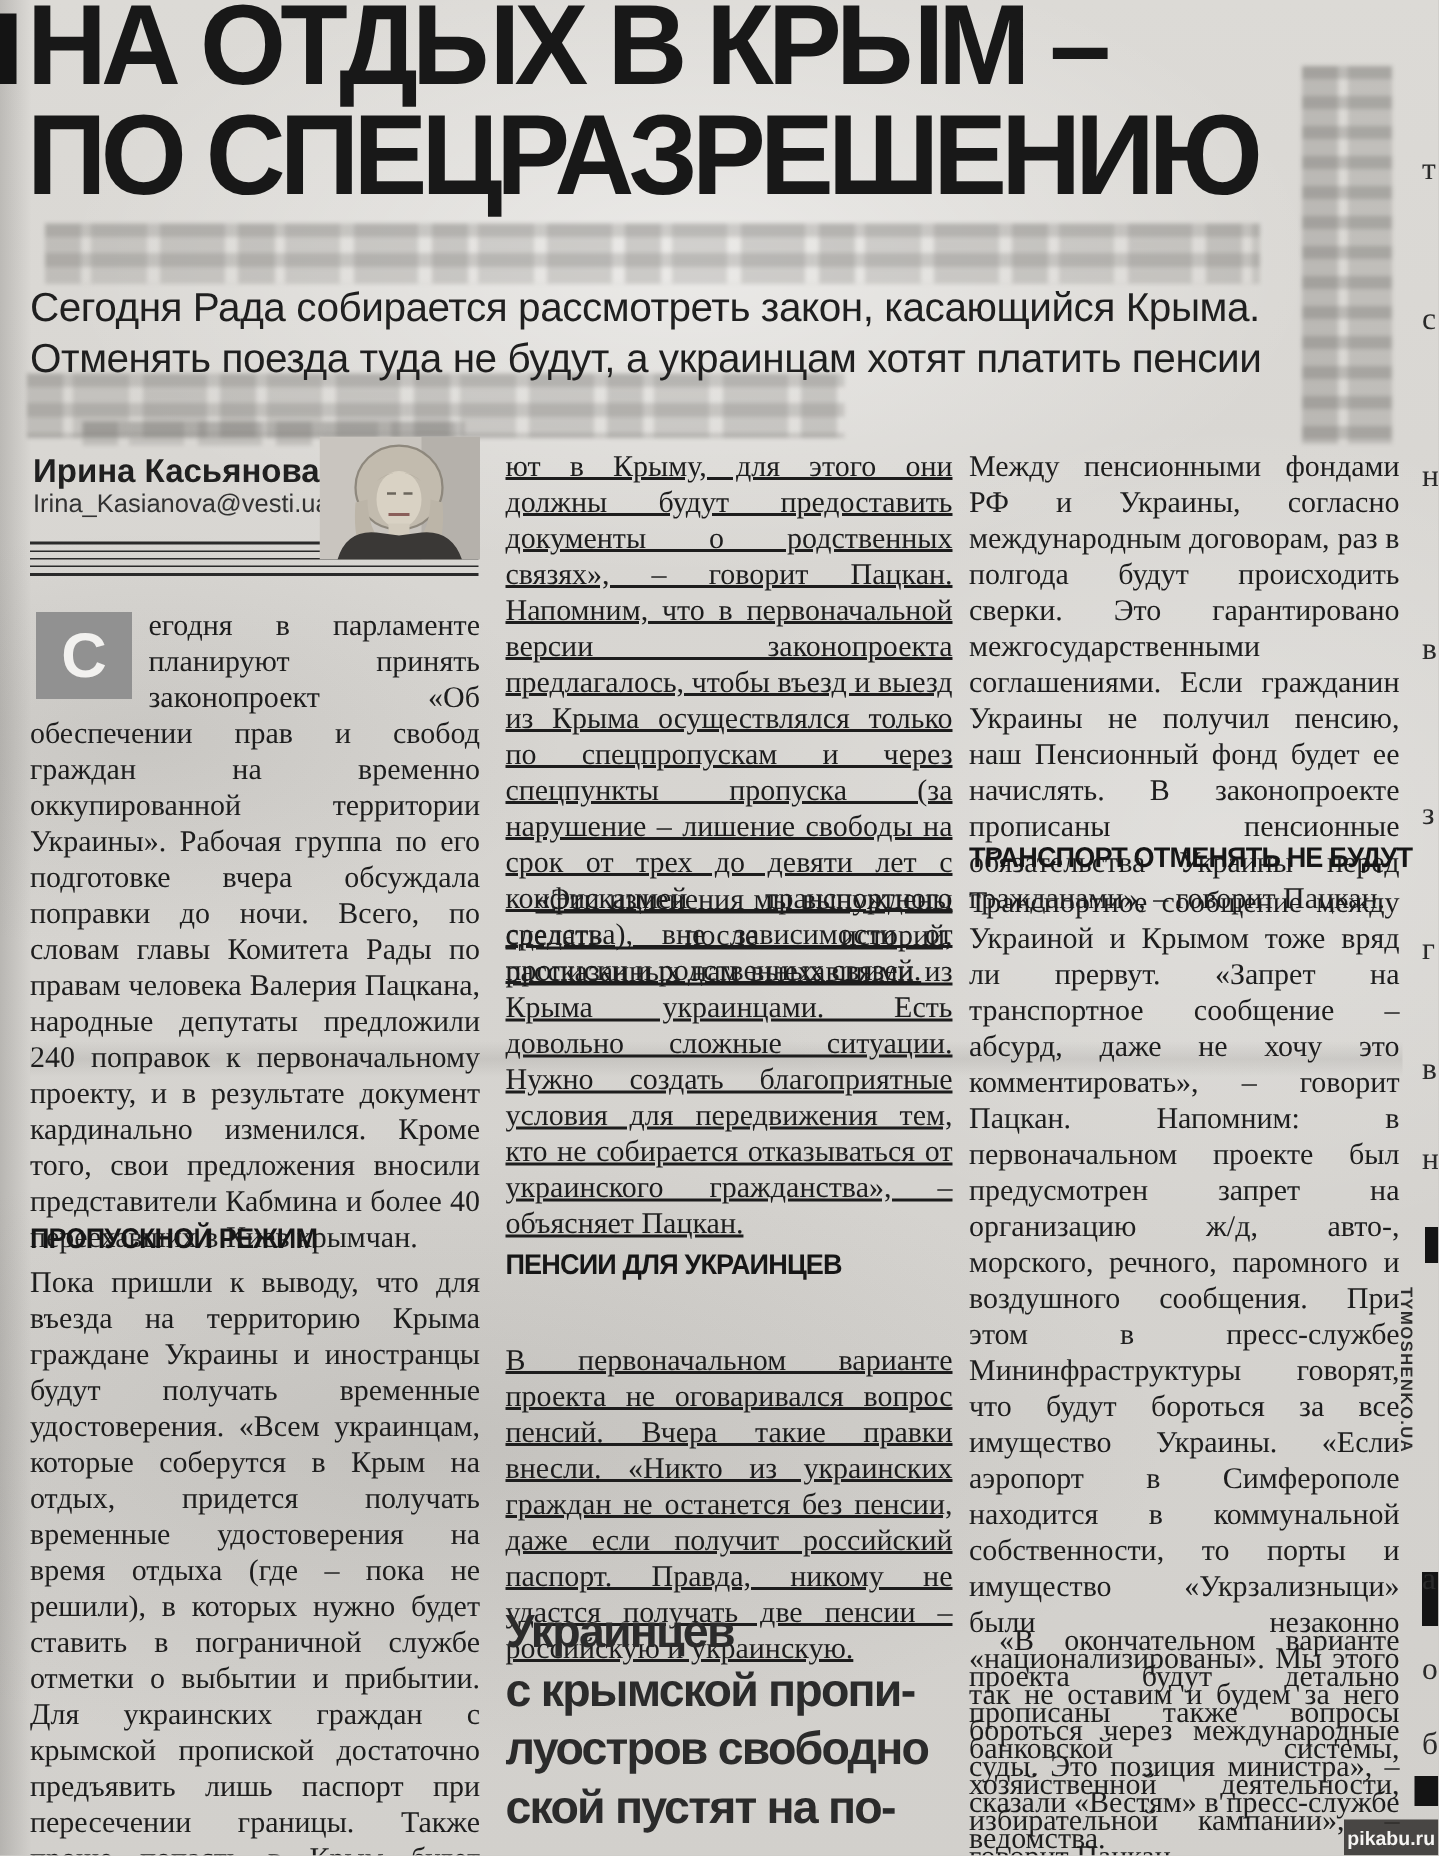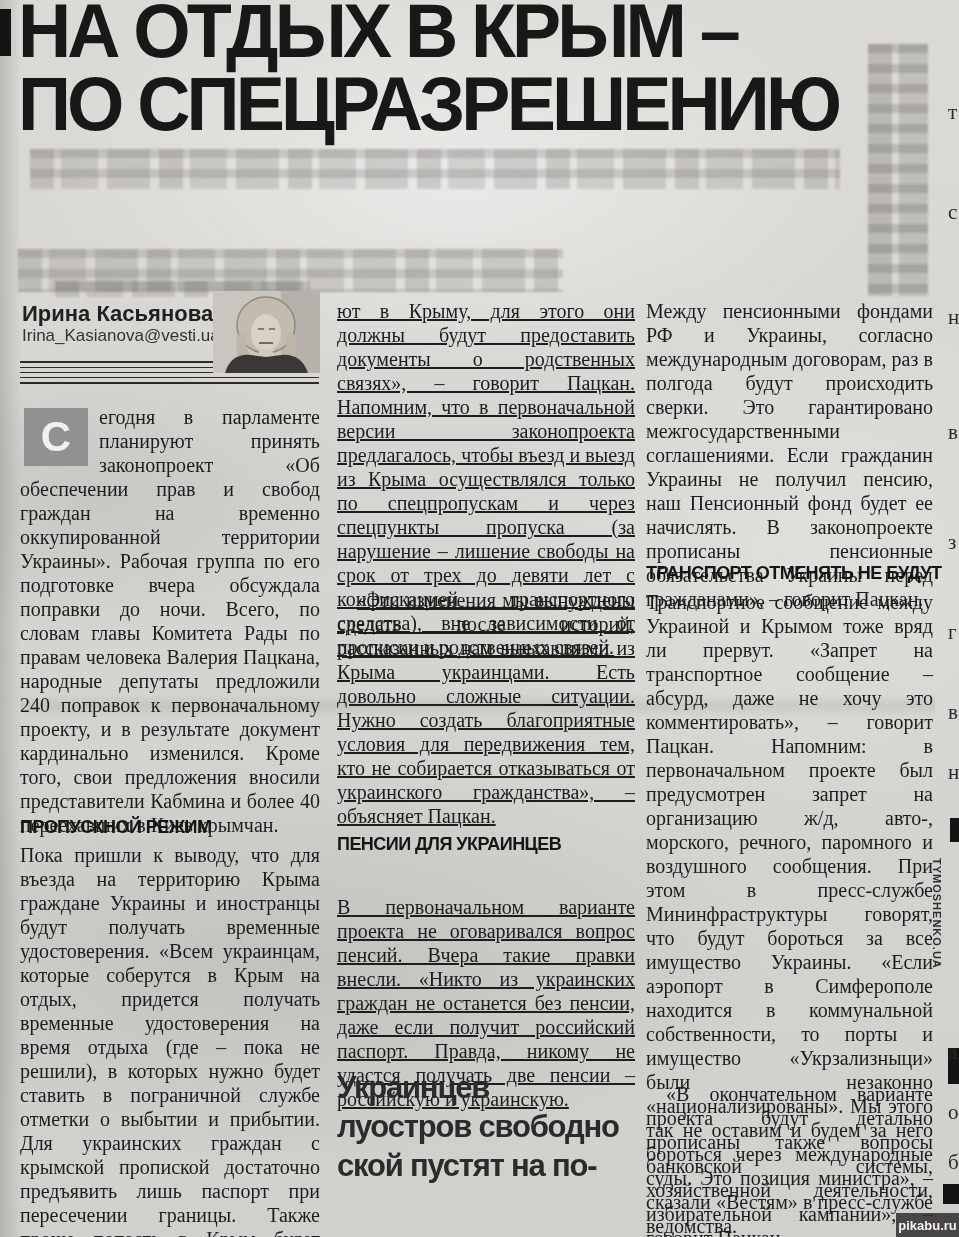--- a/index.html
+++ b/index.html
@@ -109,20 +109,24 @@
     <span style="top:980px">а</span>
     <span style="top:1040px">о</span>
     <span style="top:1090px">б</span>
   </div>
 
   <div class="abs headline">
     <div>НА ОТДЫХ В КРЫМ –</div>
     <div>ПО СПЕЦРАЗРЕШЕНИЮ</div>
   </div>
 
+  <div class="abs subhead">
+    <div>Сегодня Рада собирается рассмотреть закон, касающийся Крыма.</div>
+    <div>Отменять поезда туда не будут, а украинцам хотят платить пенсии</div>
+  </div>
 
   <div class="abs byline-name">Ирина Касьянова</div>
   <div class="abs byline-email">Irina_Kasianova@vesti.ua</div>
 
   <div class="abs rules">
     <div class="r1"></div>
       <div class="r2"></div>
       <div class="r3"></div>
       <div class="r4"></div>
       <div class="r5"></div>
@@ -151,20 +155,21 @@
   <div class="abs sechead" style="left:20px;top:816px">ПРОПУСКНОЙ РЕЖИМ</div>
   <div class="abs col c1" style="top:843px">Пока пришли к выводу, что для въезда на территорию Крыма граждане Украины и иностранцы будут получать временные удостоверения. «Всем украинцам, которые соберутся в Крым на отдых, придется получать временные удостоверения на время отдыха (где – пока не решили), в которых нужно будет ставить в пограничной службе отметки о выбытии и прибытии. Для украинских граждан с крымской пропиской достаточно предъявить лишь паспорт при пересечении границы. Также проще попасть в Крым будет людям, чьи родственники прожива-</div>
 
   <div class="abs col c2" style="top:299px">ют в Крыму, для этого они должны будут предоставить документы о родственных связях», – говорит Пацкан. Напомним, что в первоначальной версии законопроекта предлагалось, чтобы въезд и выезд из Крыма осуществлялся только по спецпропускам и через спецпункты пропуска (за нарушение – лишение свободы на срок от трех до девяти лет с конфискацией транспортного средства), вне зависимости от прописки и родственных связей.</div>
   <div class="abs col c2 indent" style="top:588px">«Эти изменения мы вынуждены сделать после историй, рассказанных нам выехавшими из Крыма украинцами. Есть довольно сложные ситуации. Нужно создать благоприятные условия для передвижения тем, кто не собирается отказываться от украинского гражданства», – объясняет Пацкан.</div>
   <div class="abs sechead" style="left:337px;top:833px">ПЕНСИИ ДЛЯ УКРАИНЦЕВ</div>
   <div class="abs col c2" style="top:895px">В первоначальном варианте проекта не оговаривался вопрос пенсий. Вчера такие правки внесли. «Никто из украинских граждан не останется без пенсии, даже если получит российский паспорт. Правда, никому не удастся получать две пенсии – российскую и украинскую.</div>
 
   <div class="abs pullquote">
     <div>Украинцев</div>
+    <div>с крымской пропи-</div>
     <div>луостров свободно</div>
     <div>ской пустят на по-</div>
   </div>
 
   <div class="abs col c3" style="top:299px">Между пенсионными фондами РФ и Украины, согласно международным договорам, раз в полгода будут происходить сверки. Это гарантировано межгосударственными соглашениями. Если гражданин Украины не получил пенсию, наш Пенсионный фонд будет ее начислять. В законопроекте прописаны пенсионные обязательства Украины перед гражданами», – говорит Пацкан.</div>
   <div class="abs sechead" style="left:646px;top:562px">ТРАНСПОРТ ОТМЕНЯТЬ НЕ БУДУТ</div>
   <div class="abs col c3" style="top:590px">Транспортное сообщение между Украиной и Крымом тоже вряд ли прервут. «Запрет на транспортное сообщение – абсурд, даже не хочу это комментировать», – говорит Пацкан. Напомним: в первоначальном проекте был предусмотрен запрет на организацию ж/д, авто-, морского, речного, паромного и воздушного сообщения. При этом в пресс-службе Мининфраструктуры говорят, что будут бороться за все имущество Украины. «Если аэропорт в Симферополе находится в коммунальной собственности, то порты и имущество «Укрзализныци» были незаконно «национализированы». Мы этого так не оставим и будем за него бороться через международные суды. Это позиция министра», – сказали «Вестям» в пресс-службе ведомства.</div>
   <div class="abs col c3 indent" style="top:1082px">«В окончательном варианте проекта будут детально прописаны также вопросы банковской системы, хозяйственной деятельности, избирательной кампании», – говорит Пацкан.</div>
 
   <div class="abs vert">TYMOSHENKO.UA</div>

